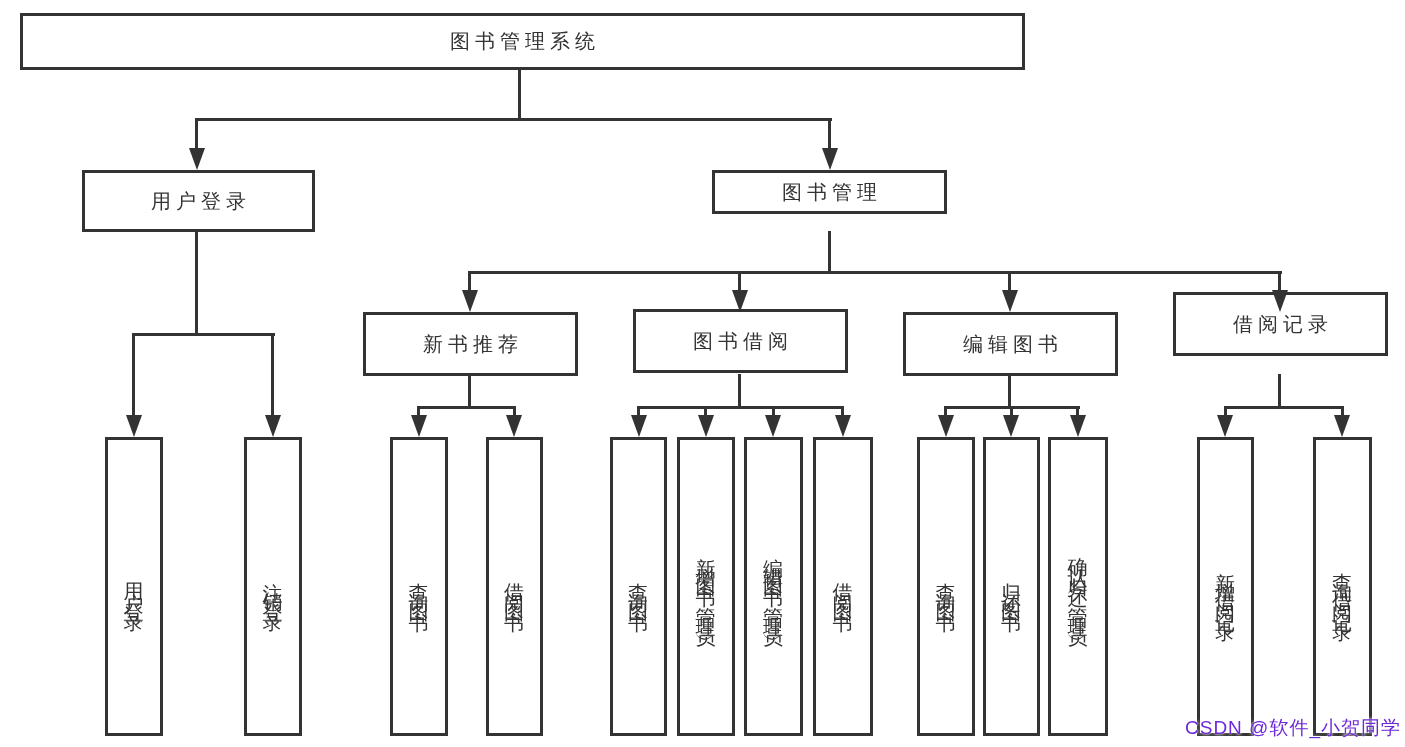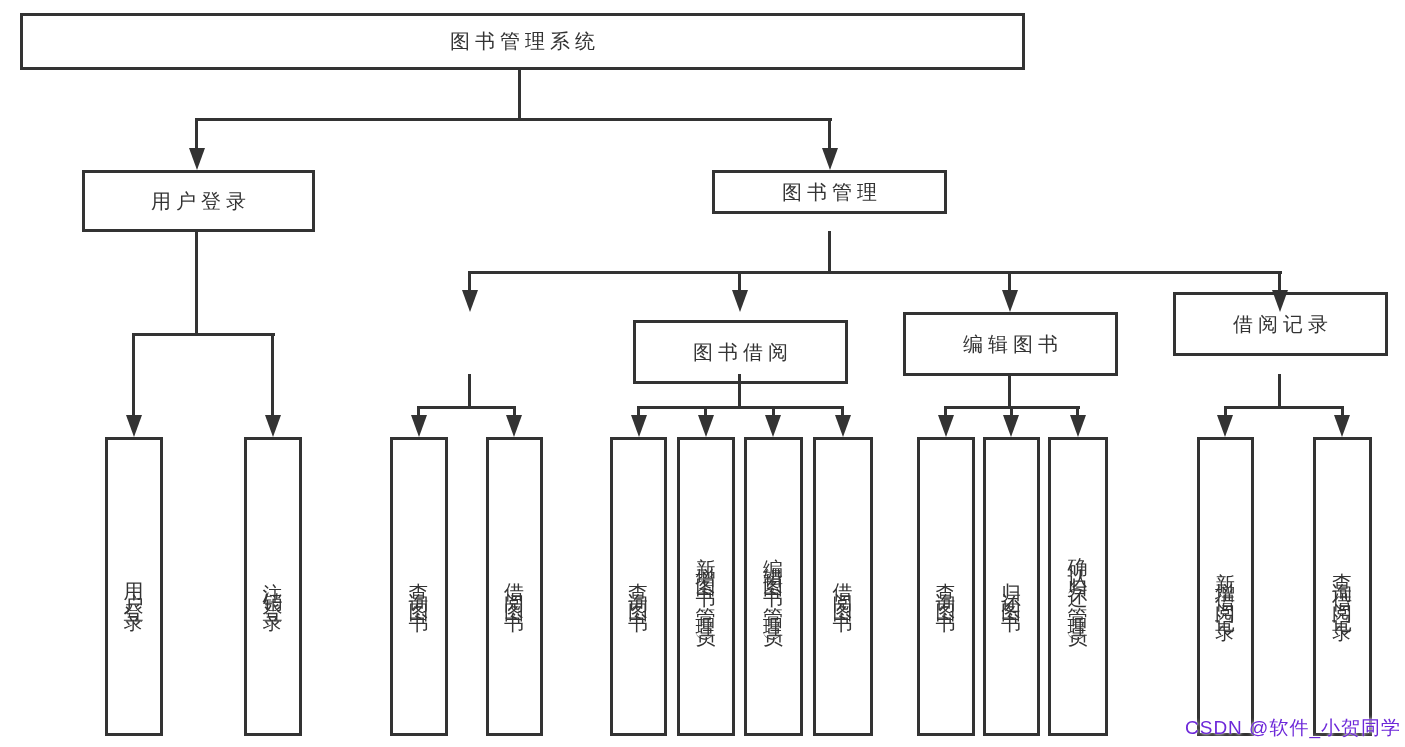--- a/index.html
+++ b/index.html
@@ -39,22 +39,25 @@
   </div>
 
   <div class="node" style="left:82px;top:170px;width:233px;height:62px">
     <span class="hlabel">用户登录</span>
   </div>
 
   <div class="node" style="left:712px;top:170px;width:235px;height:44px">
     <span class="hlabel">图书管理</span>
   </div>
 
+  <div class="node" style="left:363px;top:312px;width:215px;height:64px">
+    <span class="hlabel">新书推荐</span>
+  </div>
 
-  <div class="node" style="left:633px;top:320px;width:215px;height:64px">
+  <div class="node" style="left:633px;top:309px;width:215px;height:64px">
     <span class="hlabel">图书借阅</span>
   </div>
 
   <div class="node" style="left:903px;top:312px;width:215px;height:64px">
     <span class="hlabel">编辑图书</span>
   </div>
 
   <div class="node" style="left:1173px;top:292px;width:215px;height:64px">
     <span class="hlabel">借阅记录</span>
   </div>

